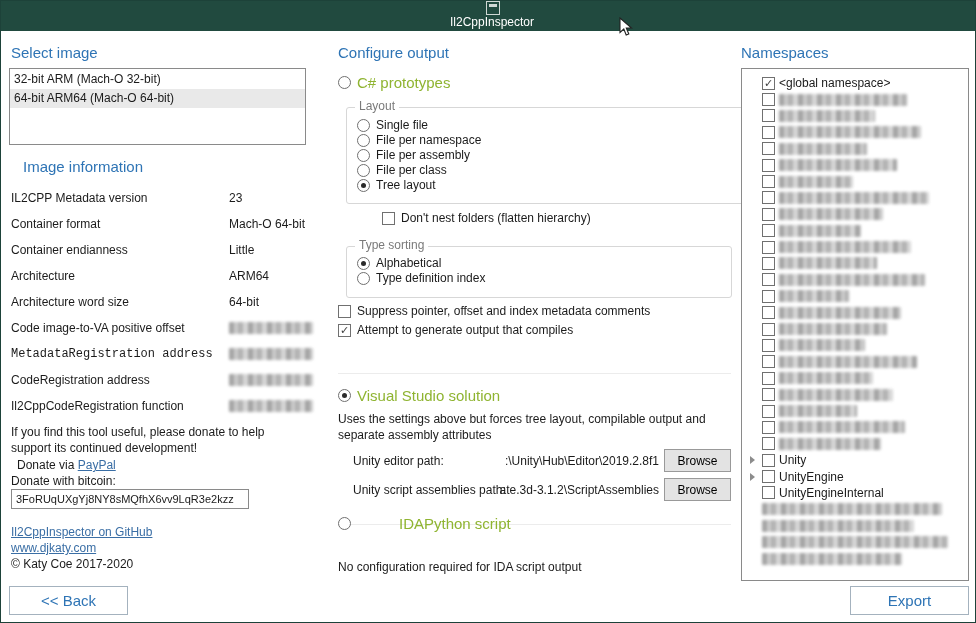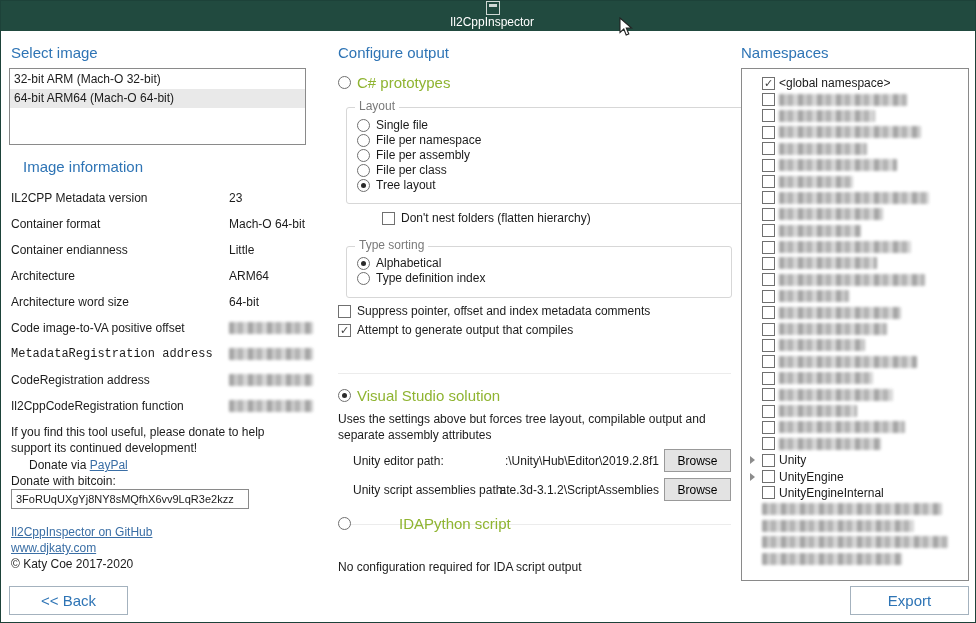--- a/index.html
+++ b/index.html
@@ -138,21 +138,21 @@
   <div class="info-row" style="top:372px;">
     <span class="info-label">CodeRegistration address</span>
     <span class="info-value blur-bar info-blur"></span>
   </div>
   <div class="info-row" style="top:398px;text-align:right;">
     <span class="info-label">Il2CppCodeRegistration function</span>
     <span class="info-value blur-bar info-blur"></span>
   </div>
 
   <div class="left-static" style="left:10px;top:423px;width:296px;line-height:16px;">If you find this tool useful, please donate to help support its continued development!</div>
-  <div class="left-static" style="left:28px;top:457px;">
+  <div class="left-static" style="left:16px;top:457px;">
     <span>Donate via </span><span class="link">PayPal</span>
   </div>
   <div class="left-static" style="left:10px;top:473px;">Donate with bitcoin:</div>
   <input class="bitcoin-input" value="3FoRUqUXgYj8NY8sMQfhX6vv9LqR3e2kzz" style="">
 
   <div class="left-static" style="left:10px;top:524px;"><span class="link">Il2CppInspector on GitHub</span></div>
   <div class="left-static" style="left:10px;top:540px;"><span class="link">www.djkaty.com</span></div>
   <div class="left-static" style="left:10px;top:556px;">© Katy Coe 2017-2020</div>
 
   <button class="big-btn" style="left:8px;top:585px;">&lt;&lt; Back</button>

